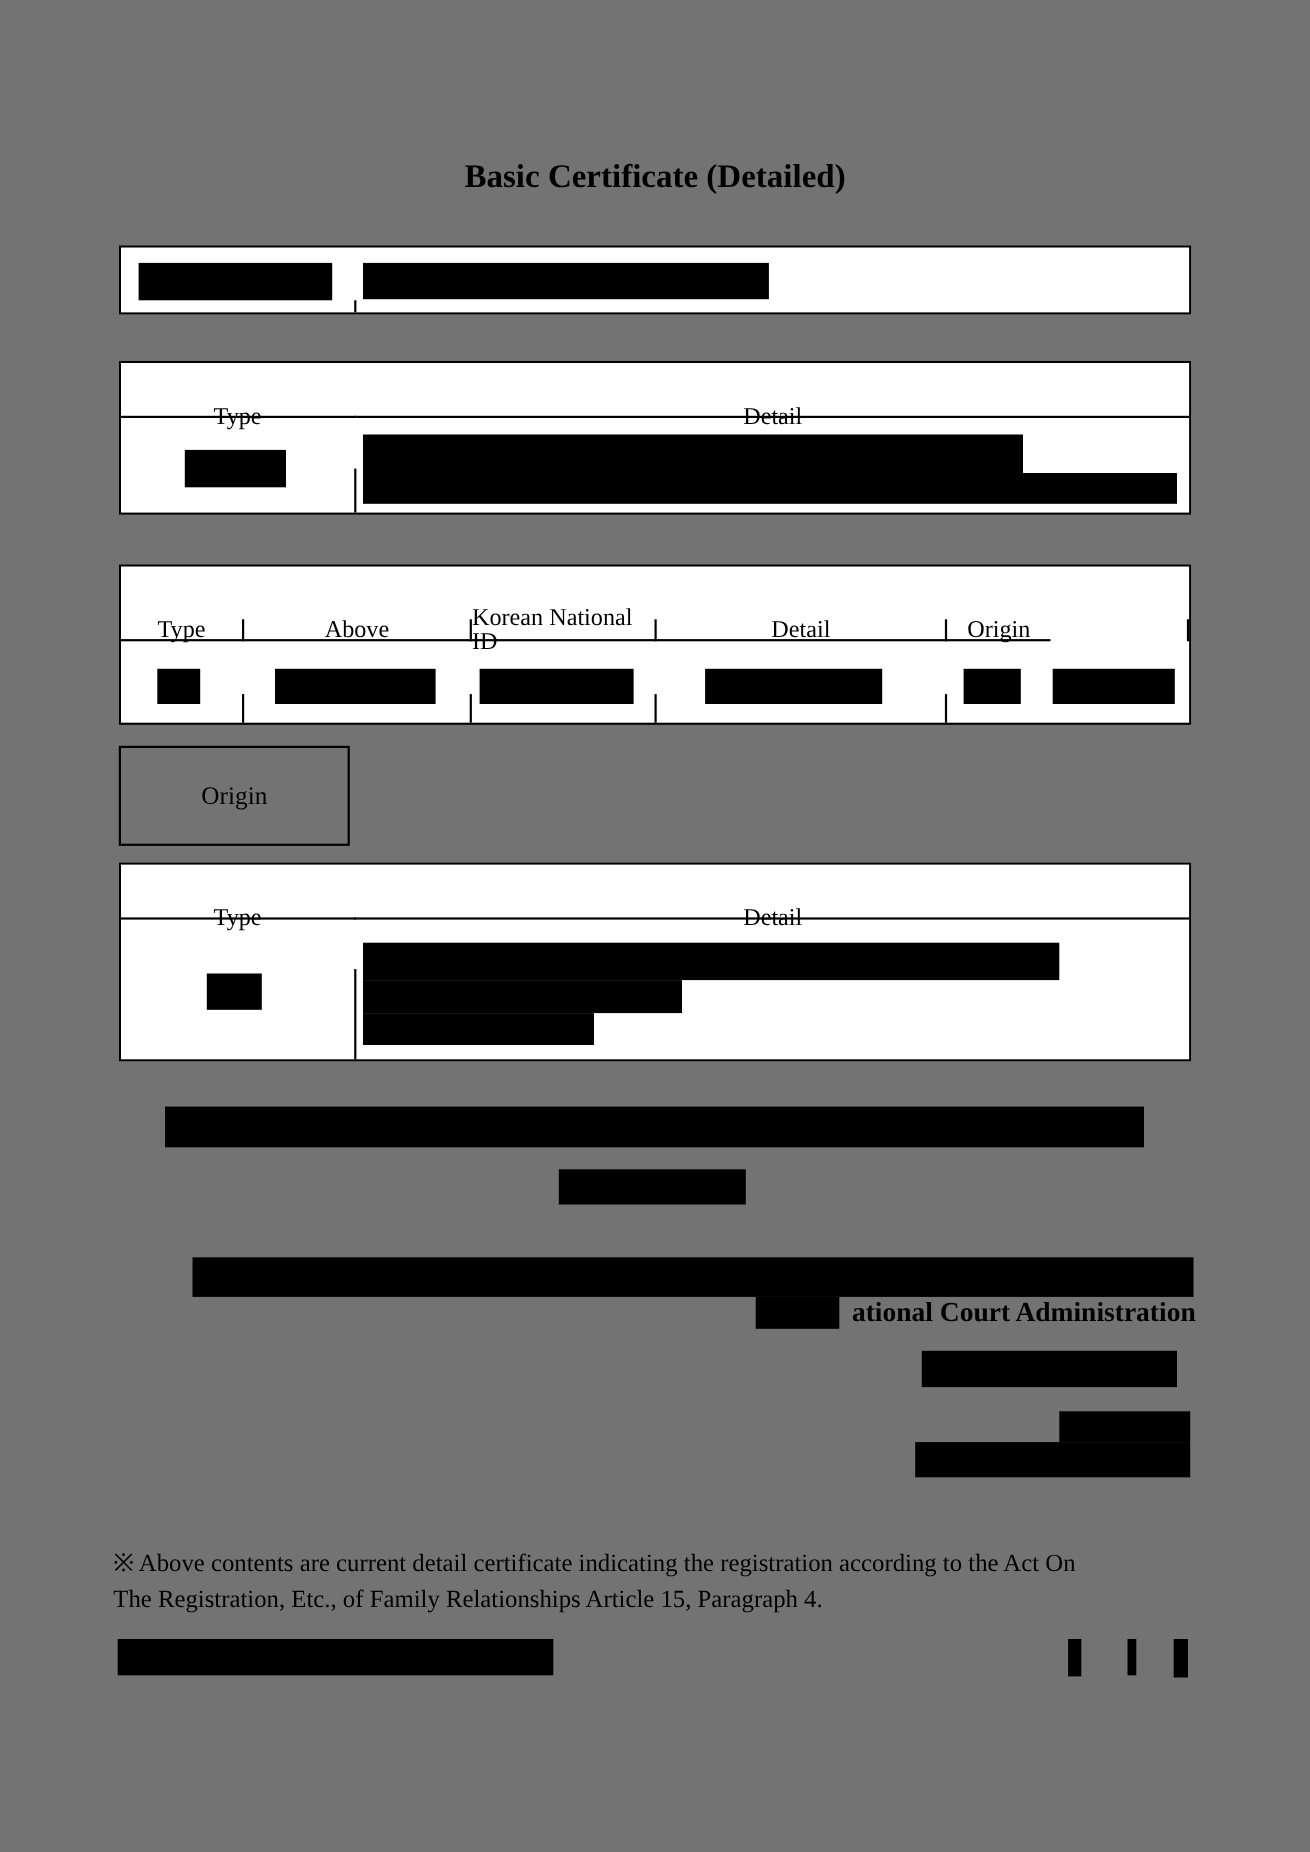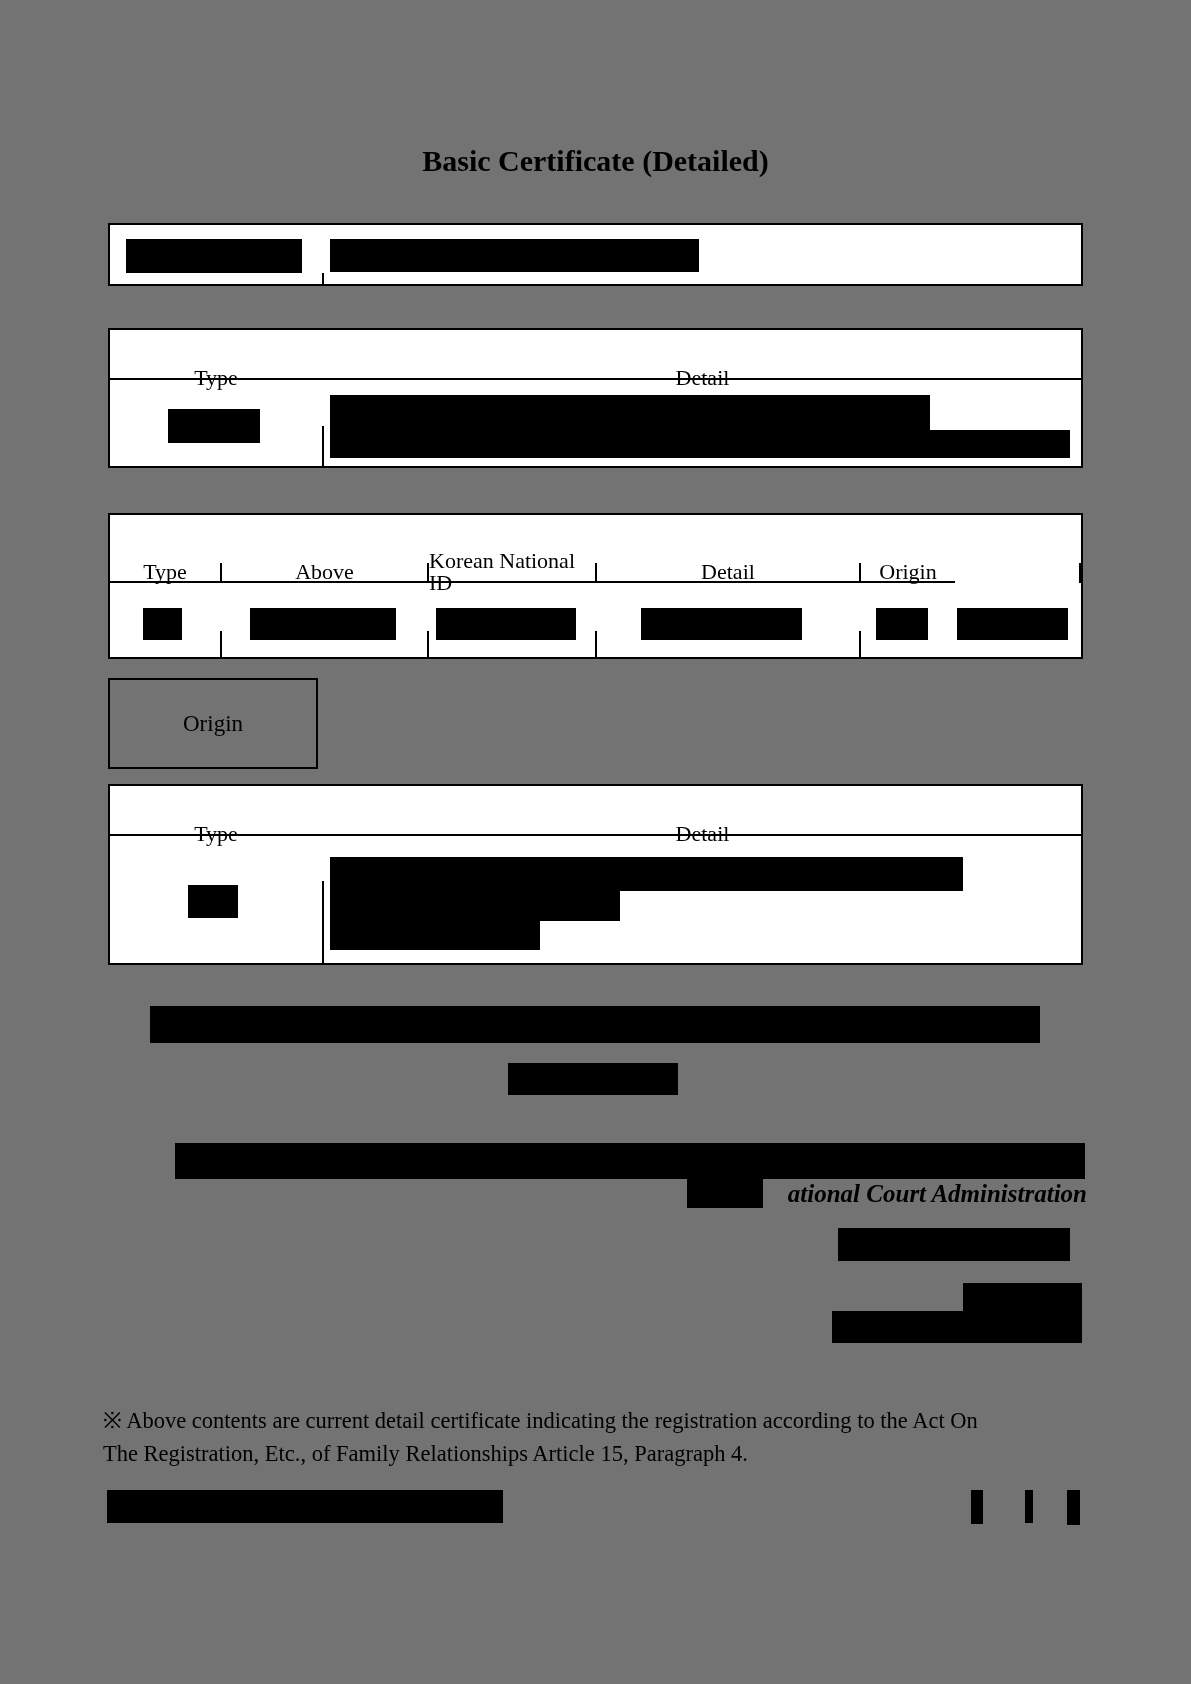--- a/index.html
+++ b/index.html
@@ -54,21 +54,20 @@
     justify-content: center;
     font-size: 23px;
   }
   #issuer-text {
     position: absolute;
     right: 104px;
     top: 1180px;
     font-size: 25px;
     font-weight: bold;
     white-space: nowrap;
-    font-style: italic;
   }
   #certificate-note {
     position: absolute;
     left: 103px;
     top: 1404px;
     width: 960px;
     font-size: 22.5px;
     line-height: 33px;
   }
   .redaction {

